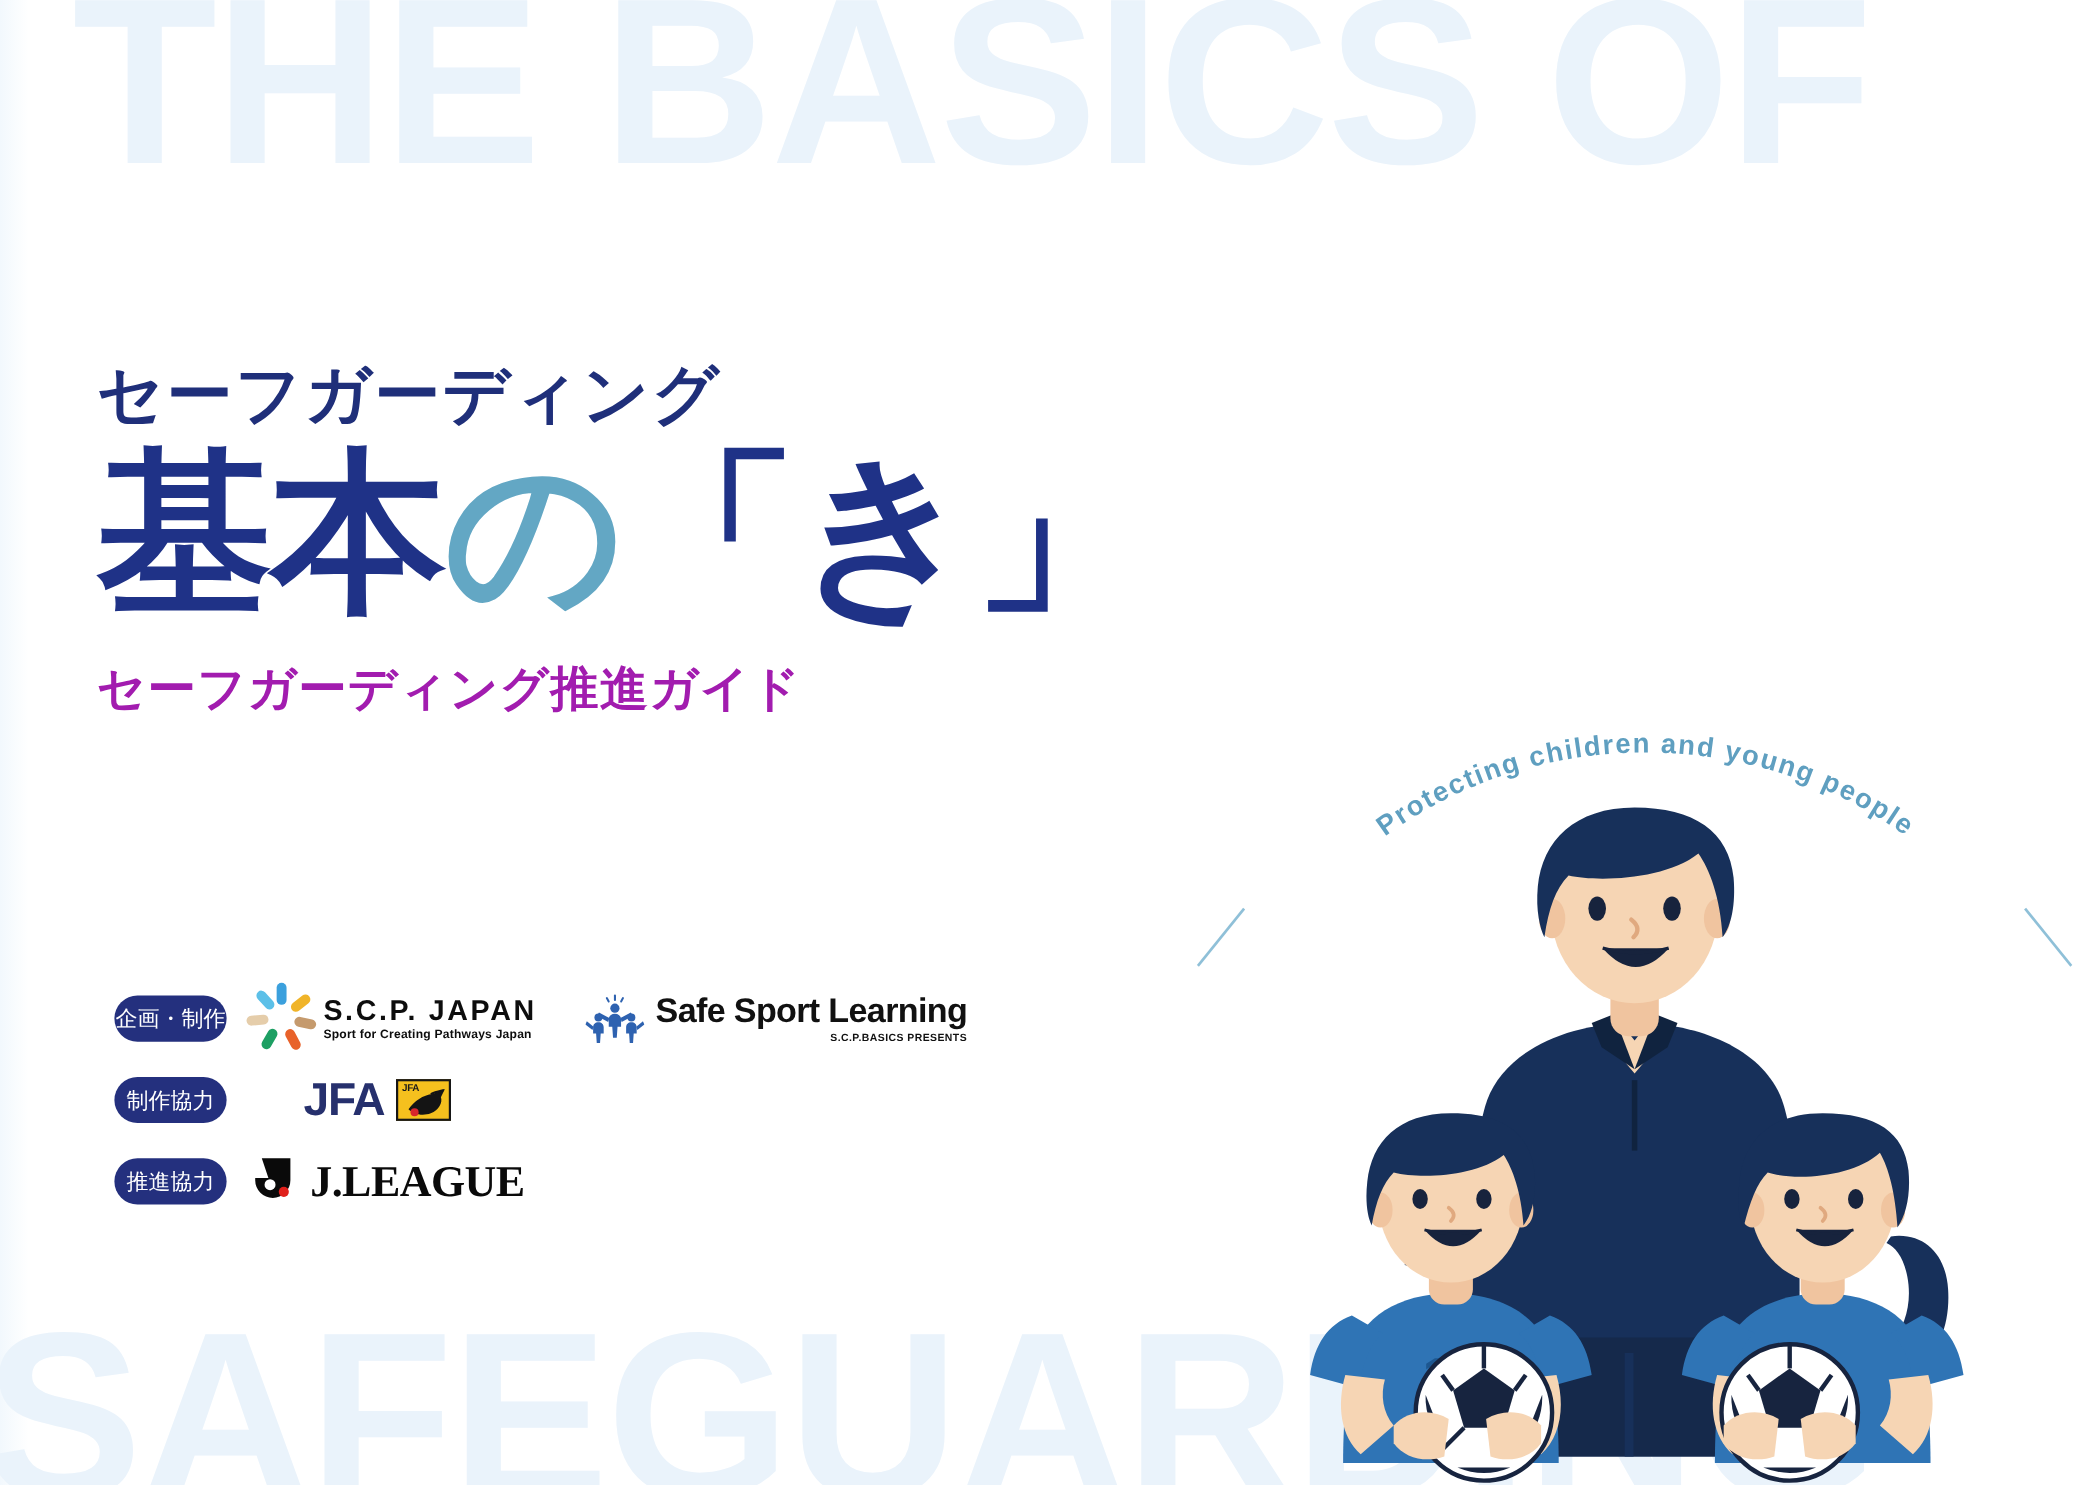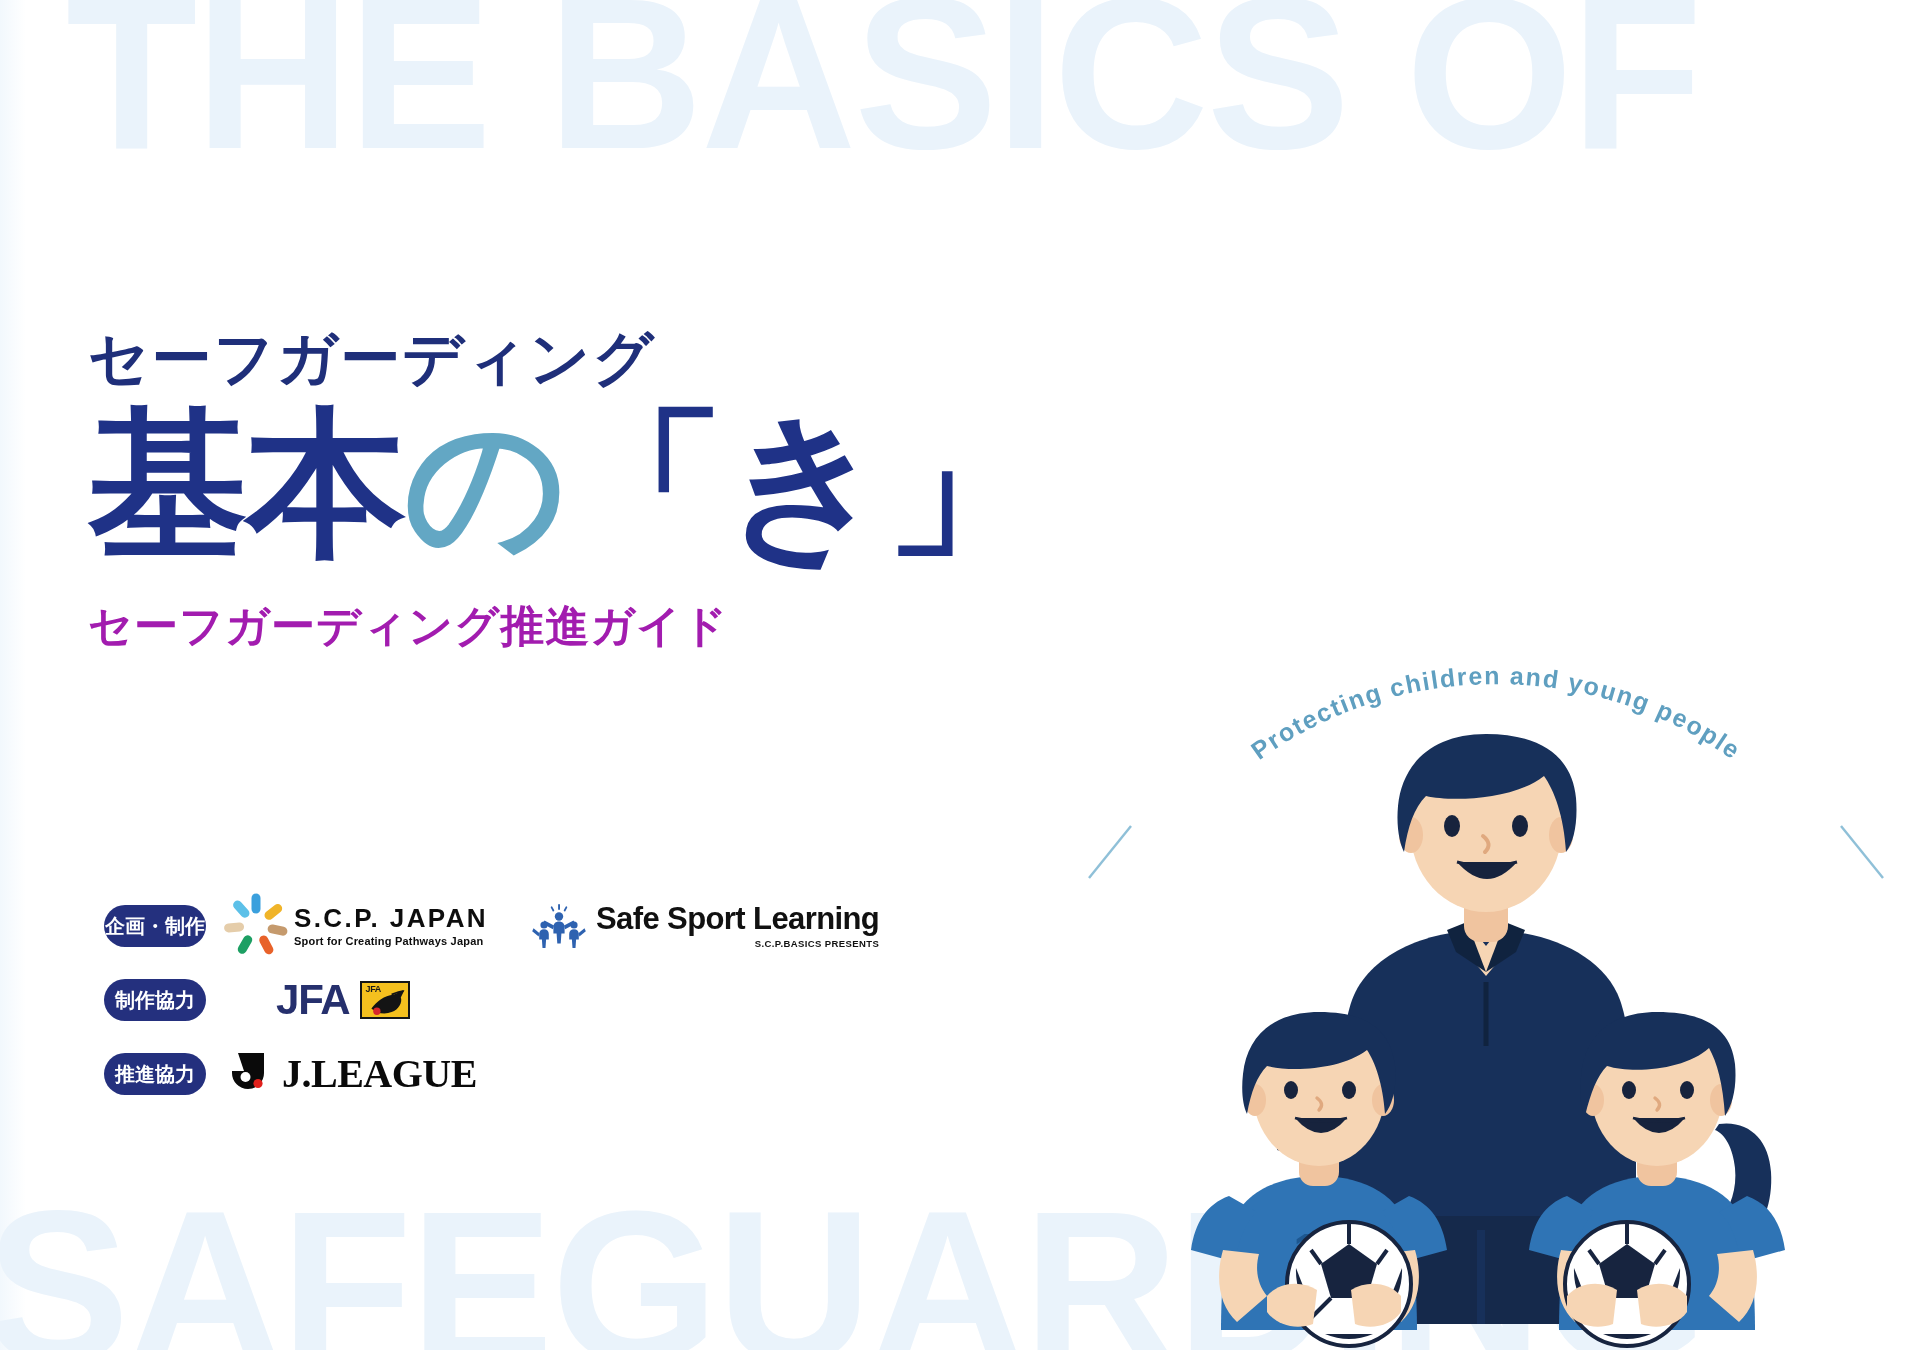--- a/index.html
+++ b/index.html
@@ -105,21 +105,21 @@
     gap: 22px;
     height: 52px;
   }
   .badge {
     width: 102px;
     height: 42px;
     border-radius: 21px;
     background: #24307e;
     color: #ffffff;
     font-size: 20px;
-    font-weight: 700;
+    font-weight: 400;
     display: flex;
     align-items: center;
     justify-content: center;
     letter-spacing: 0px;
     flex: none;
   }
 
   
   .scp-logo { display: flex; align-items: center; gap: 10px; }
   .pinwheel {

